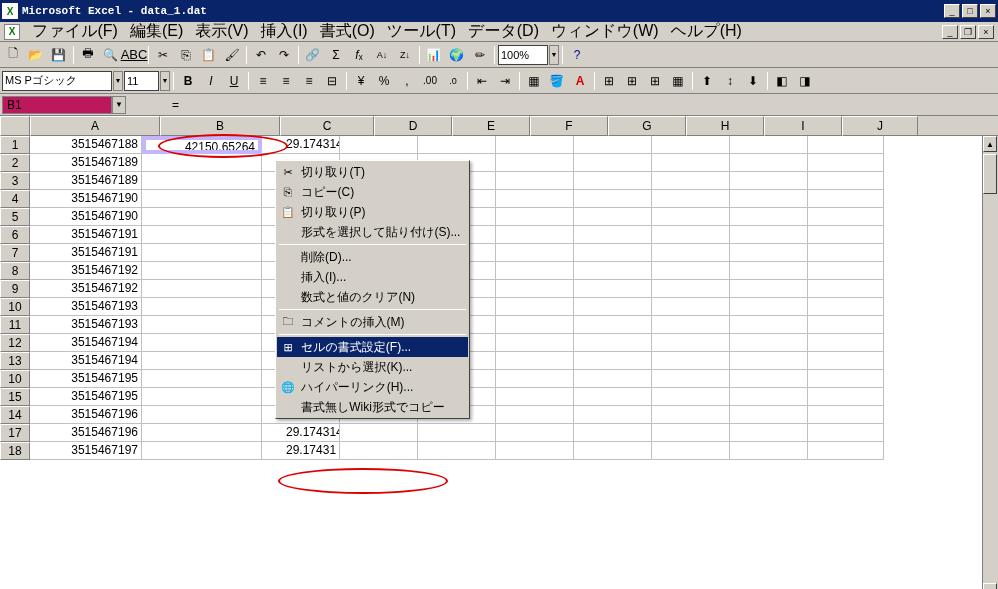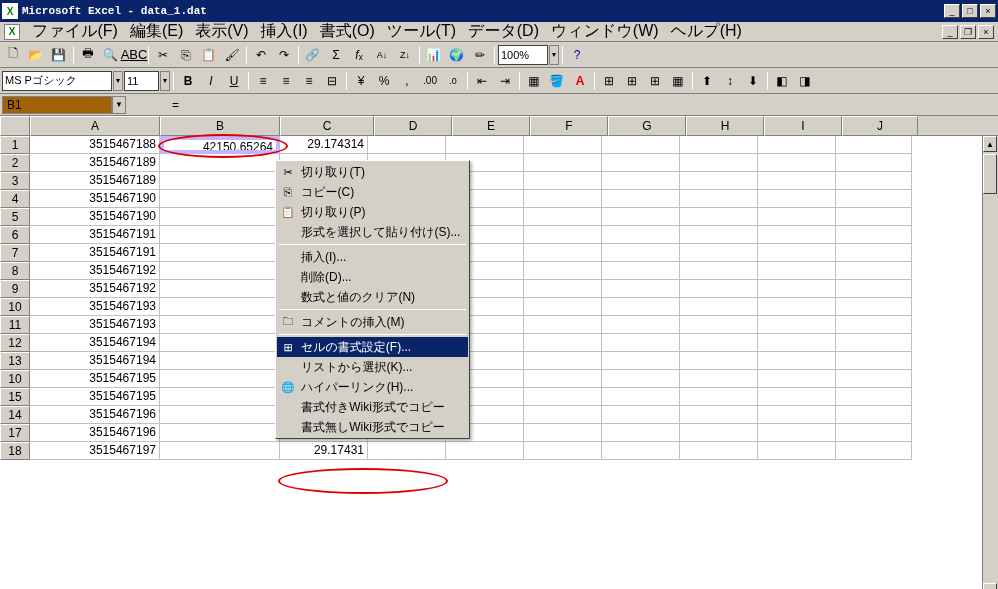--- a/index.html
+++ b/index.html
@@ -27,40 +27,40 @@
 .tb-combo { height: 20px; font-size: 11px; background: #fff; border: 1px solid #404040; padding: 0 2px; }
 .tb-combo.zoom { width: 50px; }
 .tb-dropdown { width: 10px; height: 20px; background: #d4d0c8; border: 1px solid #808080; display: flex; align-items: center; justify-content: center; font-size: 7px; }
 
 
 .fmt-font { width: 110px; }
 .fmt-size { width: 35px; }
 
 
 .formulabar { background: #d4d0c8; height: 22px; display: flex; align-items: center; padding: 0 2px; border-bottom: 1px solid #808080; }
-.name-box { width: 110px; height: 18px; background: #a16207; border: 1px solid #808080; padding: 0 4px; display: flex; align-items: center; font-size: 12px; }
+.name-box { width: 110px; height: 18px; background: #be185d; border: 1px solid #808080; padding: 0 4px; display: flex; align-items: center; font-size: 12px; }
 .name-dd { width: 14px; height: 18px; background: #d4d0c8; border: 1px solid #808080; display: flex; align-items: center; justify-content: center; font-size: 8px; margin-right: 40px; }
 .fx-label { font-size: 12px; margin: 0 6px; }
 .formula-input { flex: 1; height: 18px; background: #fff; border: none; padding: 0 4px; font-size: 12px; }
 
 
 .grid-area { position: relative; background: #fff; height: 483px; }
 .col-headers { display: flex; background: #d4d0c8; height: 20px; border-bottom: 1px solid #808080; }
 .corner { width: 30px; height: 20px; background: #d4d0c8; border: 1px solid #808080; border-top: 1px solid #fff; border-left: 1px solid #fff; }
 .col-h { height: 20px; text-align: center; line-height: 19px; border: 1px solid #808080; border-top: 1px solid #fff; border-left: 1px solid #fff; font-size: 12px; background: #d4d0c8; }
 .colA { width: 130px; } .colB { width: 120px; } .colC { width: 94px; }
 .colD, .colE, .colF, .colG, .colH, .colI { width: 78px; }
 .colJ { width: 76px; }
 
 .rows { position: relative; }
 .row { display: flex; height: 18px; }
 .row-h { width: 30px; text-align: center; line-height: 17px; border: 1px solid #808080; border-top: 1px solid #fff; border-left: 1px solid #fff; font-size: 12px; background: #d4d0c8; }
 .cell { height: 18px; border-right: 1px solid #c0c0c0; border-bottom: 1px solid #c0c0c0; padding: 0 3px; line-height: 17px; font-size: 12px; text-align: right; overflow: hidden; white-space: nowrap; }
 .cell.selected { border: 4px solid #c4b5fd; line-height: 15px; }
-.cell.colA { width: 130px; } .cell.colB { width: 120px; } .cell.colC { width: 88px; padding-left: 24px; }
+.cell.colA { width: 112px; } .cell.colB { width: 120px; } .cell.colC { width: 78px; padding-left: 24px; }
 .cell.colD, .cell.colE, .cell.colF, .cell.colG, .cell.colH, .cell.colI { width: 78px; }
 .cell.colJ { width: 76px; }
 
 
 .red-circle { position: absolute; border: 2px solid #d00; border-radius: 50%; pointer-events: none; }
 .circle1 { left: 158px; top: 18px; width: 130px; height: 24px; }
 .circle2 { left: 278px; top: 352px; width: 170px; height: 26px; }
 
 
 .context-menu { position: absolute; left: 275px; top: 44px; width: 195px; background: #d4d0c8; border: 1px solid #404040; border-top-color: #fff; border-left-color: #fff; box-shadow: 2px 2px 3px rgba(0,0,0,0.3); z-index: 100; padding: 1px; }
@@ -458,47 +458,44 @@
       </div>
       <div class="cm-item">
         <span class="cm-icon">📋</span>
         <span>切り取り(P)</span>
       </div>
       <div class="cm-item">
         <span>形式を選択して貼り付け(S)...</span>
       </div>
       <div class="cm-sep"></div>
       <div class="cm-item">
+        <span>削除(D)...</span>
+      </div>
+      <div class="cm-item">
         <span>挿入(I)...</span>
-      </div>
-      <div class="cm-item">
-        <span>削除(D)...</span>
       </div>
       <div class="cm-item">
         <span>数式と値のクリア(N)</span>
       </div>
       <div class="cm-sep"></div>
       <div class="cm-item">
         <span class="cm-icon">🗀</span>
         <span>コメントの挿入(M)</span>
       </div>
       <div class="cm-sep"></div>
       <div class="cm-item highlighted">
         <span class="cm-icon">⊞</span>
         <span>セルの書式設定(F)...</span>
       </div>
       <div class="cm-item">
         <span>リストから選択(K)...</span>
       </div>
       <div class="cm-item">
         <span class="cm-icon">🌐</span>
         <span>ハイパーリンク(H)...</span>
-      </div>
-      <div class="cm-item">
-        <span>書式付きWiki形式でコピー</span>
       </div>
       <div class="cm-item">
         <span>書式無しWiki形式でコピー</span>
       </div>
     </div>
   <div class="red-circle circle2"></div>
 
   <div class="vscroll">
     <div class="vscroll-btn">▲</div>
     <div class="vscroll-thumb"></div>

